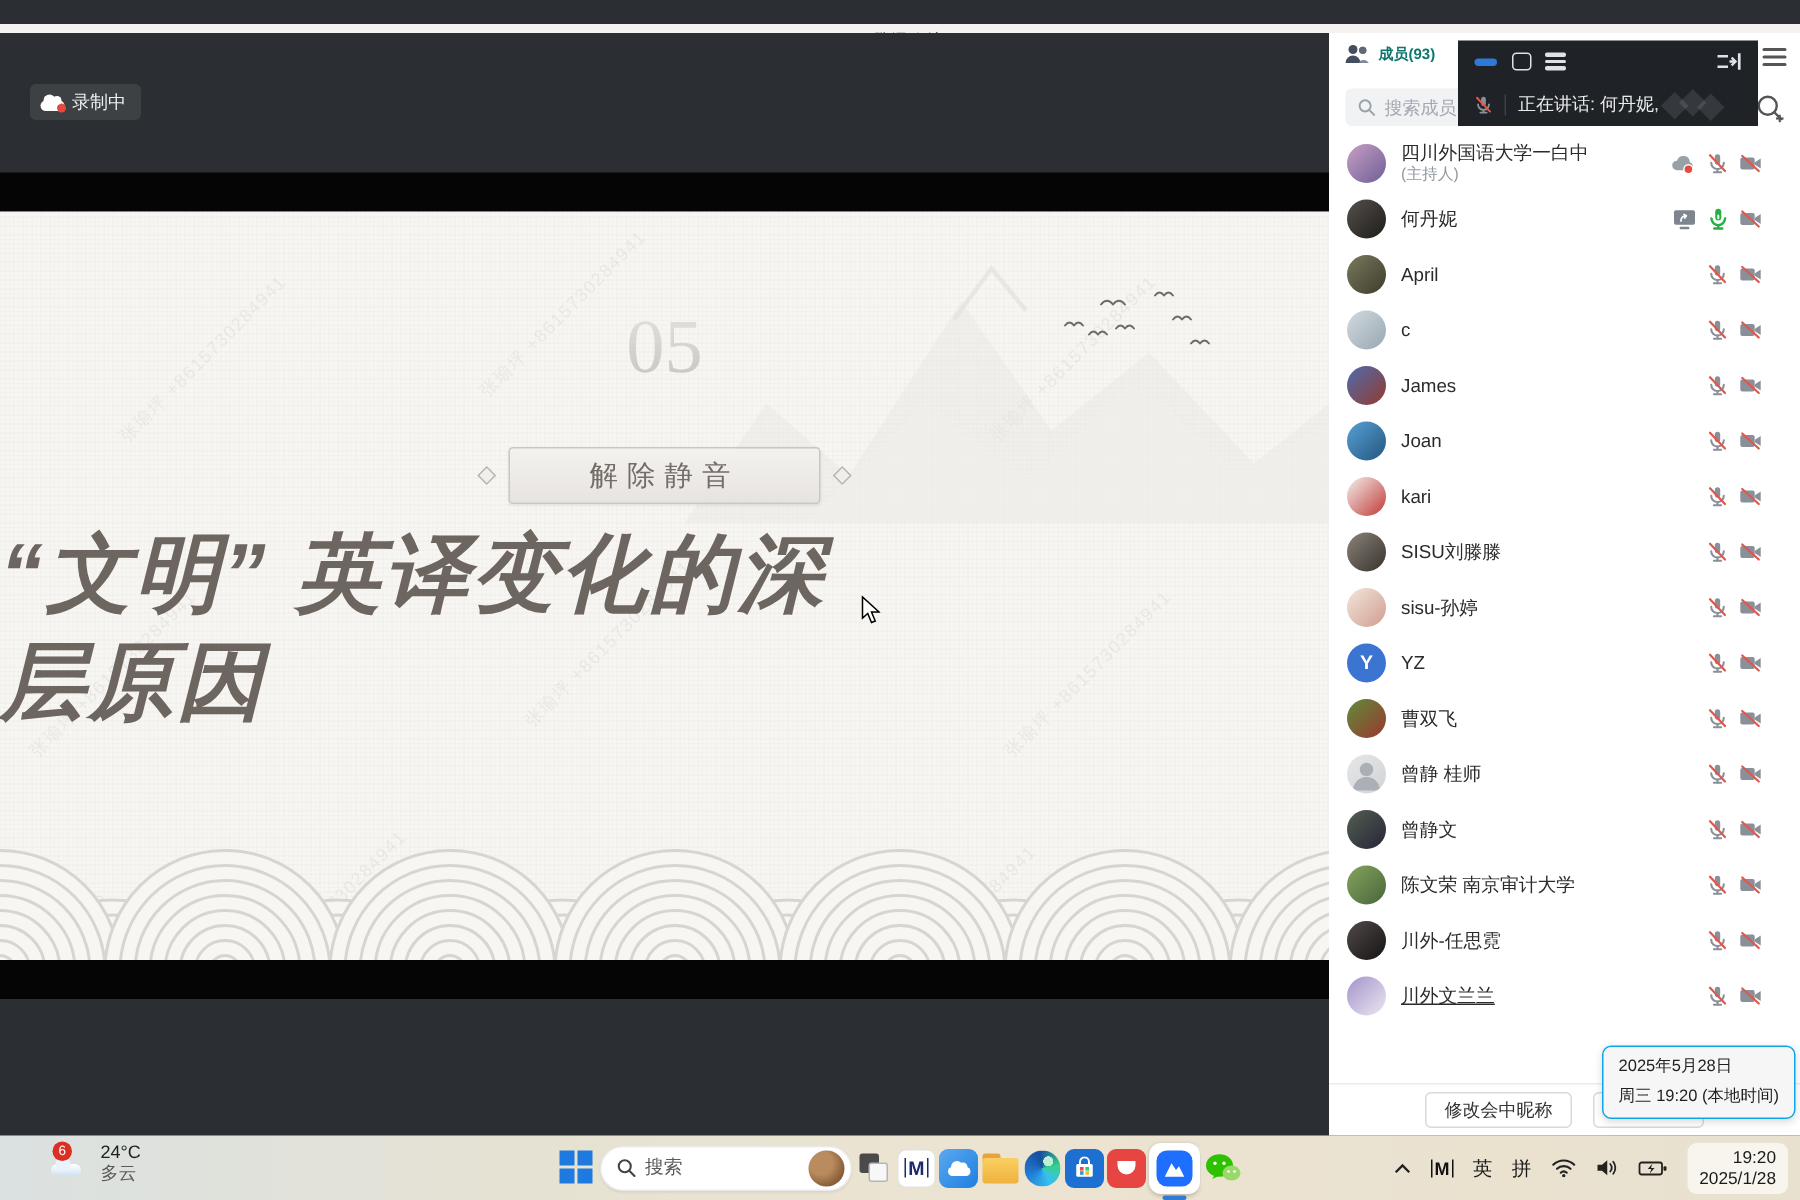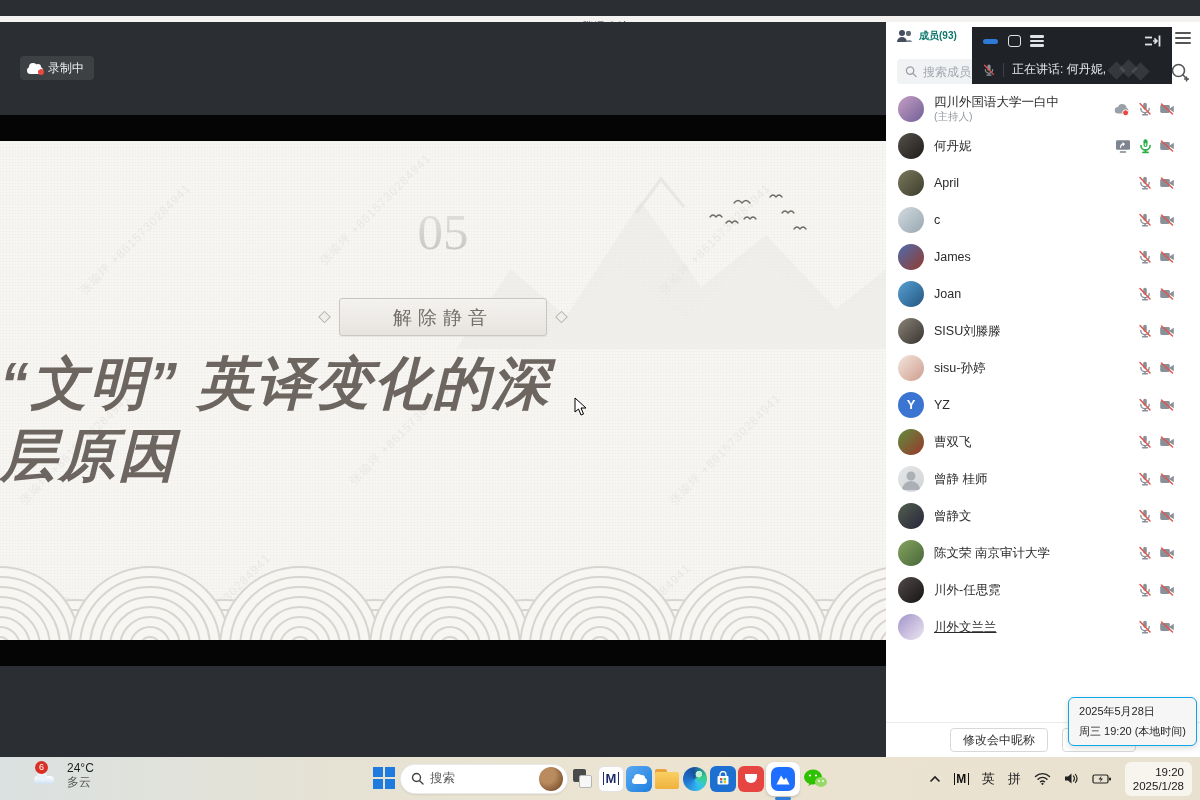--- a/index.html
+++ b/index.html
@@ -459,20 +459,46 @@
       </svg>
 
       <svg class="ic ic-cam" viewBox="0 0 16 16">
         <rect x="1.2" y="4" width="9.6" height="8" rx="1.4" fill="#8a9099"></rect>
         <path d="M11 7.2 L14.8 4.7 V11.3 L11 8.8 Z" fill="#8a9099"></path>
         <line x1="2.5" y1="3" x2="13.5" y2="13" stroke="#e0574e" stroke-width="1.5" stroke-linecap="round"></line>
       </svg>
     </div>
   </div>
 
+  <div class="m-row">
+    <div class="avatar" style="background: linear-gradient(135deg, rgb(242, 240, 238), rgb(194, 58, 54));">
+      <span class="av-letter"></span>
+
+    </div>
+    <div class="m-names">
+      <div class="m-name">kari</div>
+
+    </div>
+    <div class="m-icons">
+
+      <svg class="ic ic-mic-muted" viewBox="0 0 16 16" style="display: block;">
+        <rect x="6.2" y="1.8" width="3.6" height="7" rx="1.8" fill="#8a9099"></rect>
+        <path d="M3.8 7.5a4.2 4.2 0 0 0 8.4 0" fill="none" stroke="#8a9099" stroke-width="1.4" stroke-linecap="round"></path>
+        <line x1="8" y1="11.7" x2="8" y2="13.6" stroke="#8a9099" stroke-width="1.4" stroke-linecap="round"></line>
+        <line x1="5.6" y1="13.8" x2="10.4" y2="13.8" stroke="#8a9099" stroke-width="1.4" stroke-linecap="round"></line>
+        <line x1="3" y1="2.5" x2="13" y2="13" stroke="#e0574e" stroke-width="1.5" stroke-linecap="round"></line>
+      </svg>
+
+      <svg class="ic ic-cam" viewBox="0 0 16 16">
+        <rect x="1.2" y="4" width="9.6" height="8" rx="1.4" fill="#8a9099"></rect>
+        <path d="M11 7.2 L14.8 4.7 V11.3 L11 8.8 Z" fill="#8a9099"></path>
+        <line x1="2.5" y1="3" x2="13.5" y2="13" stroke="#e0574e" stroke-width="1.5" stroke-linecap="round"></line>
+      </svg>
+    </div>
+  </div>
 
   <div class="m-row">
     <div class="avatar" style="background: linear-gradient(135deg, rgb(138, 131, 120), rgb(55, 51, 46));">
       <span class="av-letter"></span>
 
     </div>
     <div class="m-names">
       <div class="m-name">SISU刘滕滕</div>
 
     </div>

